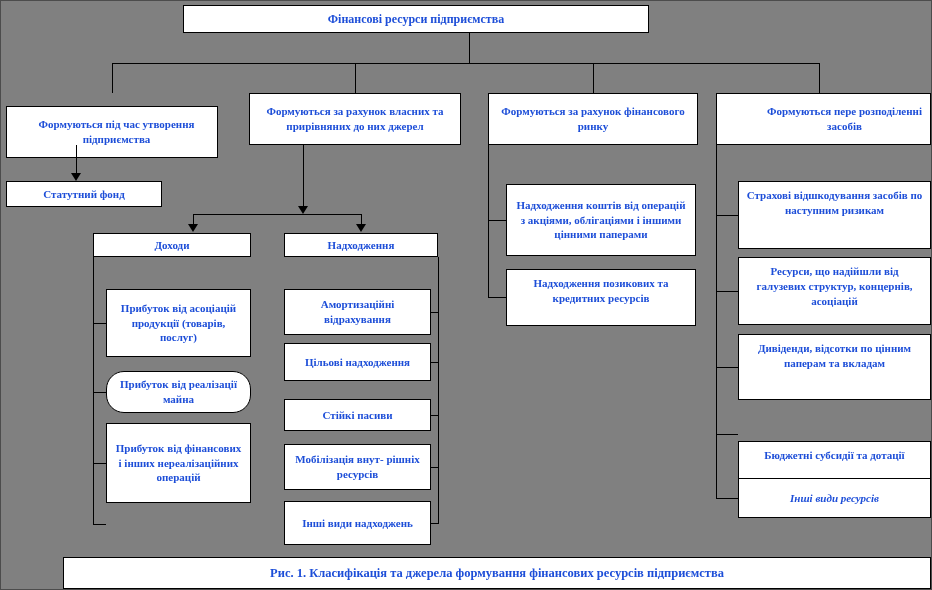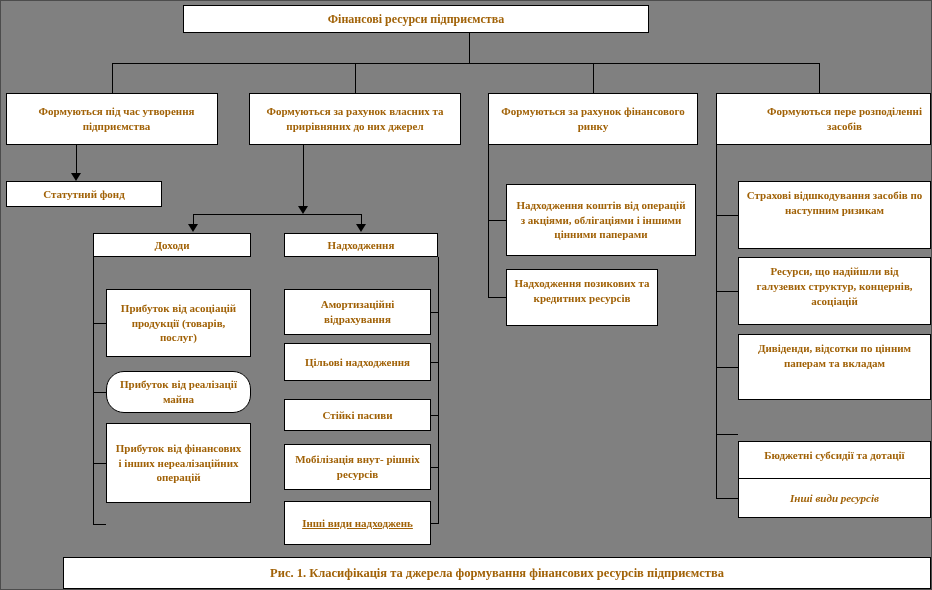--- a/index.html
+++ b/index.html
@@ -17,21 +17,21 @@
     background:#ffffff;
     border:1px solid #000000;
     box-sizing:border-box;
     display:flex;
     align-items:center;
     justify-content:center;
     text-align:center;
     font-weight:bold;
     font-size:11px;
     line-height:1.35;
-    color:#a16207;
+    color:#1d4ed8;
     padding:2px 6px;
   }
   .box.top{align-items:flex-start;padding-top:6px;}
   .root-box{font-size:12px;}
   .caption-box{font-size:12.5px;}
   .line{position:absolute;background:#000000;}
   .arrow-down{
     position:absolute;width:0;height:0;
     border-left:5px solid transparent;
     border-right:5px solid transparent;
@@ -45,21 +45,21 @@
 
   <div class="box root-box" style="left:182px;top:4px;width:466px;height:28px;">Фінансові ресурси підприємства</div>
 
   <div class="line" style="left:468px;top:32px;width:1px;height:30px;"></div>
   <div class="line" style="left:111px;top:62px;width:708px;height:1px;"></div>
   <div class="line" style="left:111px;top:62px;width:1px;height:30px;"></div>
   <div class="line" style="left:354px;top:62px;width:1px;height:30px;"></div>
   <div class="line" style="left:592px;top:62px;width:1px;height:30px;"></div>
   <div class="line" style="left:818px;top:62px;width:1px;height:30px;"></div>
 
-  <div class="box" style="left:5px;top:92px;width:212px;height:52px;padding-left:15px;">Формуються під час утворення підприємства</div>
+  <div class="box" style="left:5px;top:105px;width:212px;height:52px;padding-left:15px;">Формуються під час утворення підприємства</div>
   <div class="box" style="left:248px;top:92px;width:212px;height:52px;">Формуються за рахунок власних та прирівняних до них джерел</div>
   <div class="box" style="left:487px;top:92px;width:210px;height:52px;">Формуються за рахунок фінансового ринку</div>
   <div class="box" style="left:715px;top:92px;width:215px;height:52px;padding-left:48px;">Формуються пере розподіленні засобів</div>
 
   <div class="line" style="left:75px;top:144px;width:1px;height:29px;"></div>
   <div class="arrow-down" style="left:70px;top:172px;"></div>
   <div class="box" style="left:5px;top:180px;width:156px;height:26px;">Статутний фонд</div>
 
   <div class="line" style="left:302px;top:144px;width:1px;height:62px;"></div>
   <div class="arrow-down" style="left:297px;top:205px;"></div>
@@ -86,28 +86,28 @@
   <div class="line" style="left:430px;top:311px;width:8px;height:1px;"></div>
   <div class="line" style="left:430px;top:361px;width:8px;height:1px;"></div>
   <div class="line" style="left:430px;top:414px;width:8px;height:1px;"></div>
   <div class="line" style="left:430px;top:466px;width:8px;height:1px;"></div>
   <div class="line" style="left:430px;top:522px;width:8px;height:1px;"></div>
 
   <div class="box" style="left:283px;top:288px;width:147px;height:46px;">Амортизаційні відрахування</div>
   <div class="box" style="left:283px;top:342px;width:147px;height:38px;">Цільові надходження</div>
   <div class="box" style="left:283px;top:398px;width:147px;height:32px;">Стійкі пасиви</div>
   <div class="box" style="left:283px;top:443px;width:147px;height:46px;">Мобілізація внут- рішніх ресурсів</div>
-  <div class="box" style="left:283px;top:500px;width:147px;height:44px;text-decoration:underline;">Інші види надходжень</div>
+  <div class="box" style="left:283px;top:500px;width:147px;height:44px;">Інші види надходжень</div>
 
   <div class="line" style="left:487px;top:144px;width:1px;height:152px;"></div>
   <div class="line" style="left:487px;top:219px;width:18px;height:1px;"></div>
   <div class="line" style="left:487px;top:296px;width:18px;height:1px;"></div>
 
   <div class="box" style="left:505px;top:183px;width:190px;height:72px;">Надходження коштів від операцій з акціями, облігаціями і іншими цінними паперами</div>
-  <div class="box top" style="left:505px;top:268px;width:152px;height:57px;">Надходження позикових та кредитних ресурсів</div>
+  <div class="box top" style="left:505px;top:268px;width:190px;height:57px;">Надходження позикових та кредитних ресурсів</div>
 
   <div class="line" style="left:715px;top:144px;width:1px;height:353px;"></div>
   <div class="line" style="left:715px;top:214px;width:22px;height:1px;"></div>
   <div class="line" style="left:715px;top:290px;width:22px;height:1px;"></div>
   <div class="line" style="left:715px;top:366px;width:22px;height:1px;"></div>
   <div class="line" style="left:715px;top:433px;width:22px;height:1px;"></div>
   <div class="line" style="left:715px;top:497px;width:22px;height:1px;"></div>
 
   <div class="box top" style="left:737px;top:180px;width:193px;height:68px;">Страхові відшкодування засобів по наступним ризикам</div>
   <div class="box top" style="left:737px;top:256px;width:193px;height:68px;">Ресурси, що надійшли від галузевих структур, концернів, асоціацій</div>

